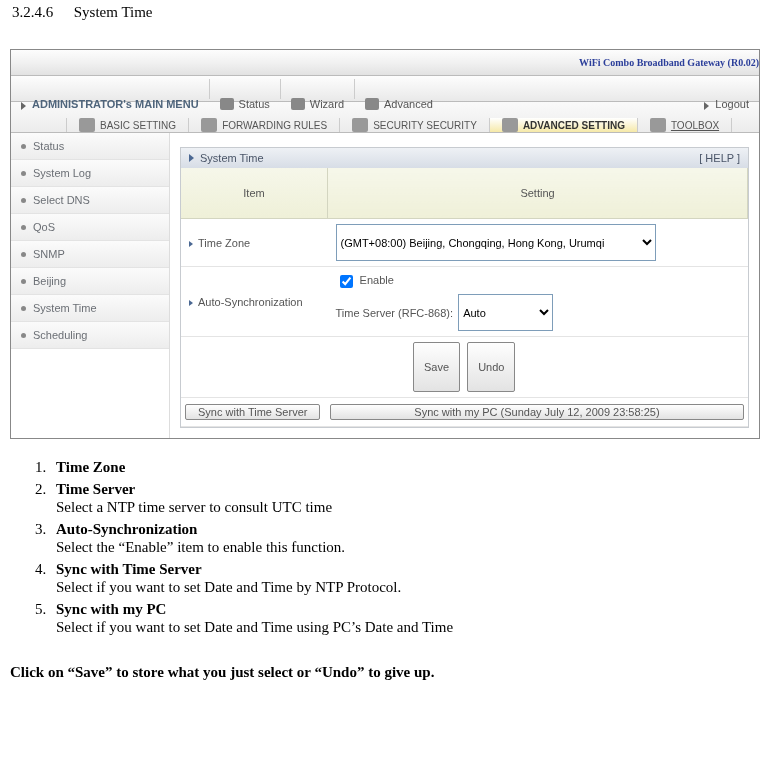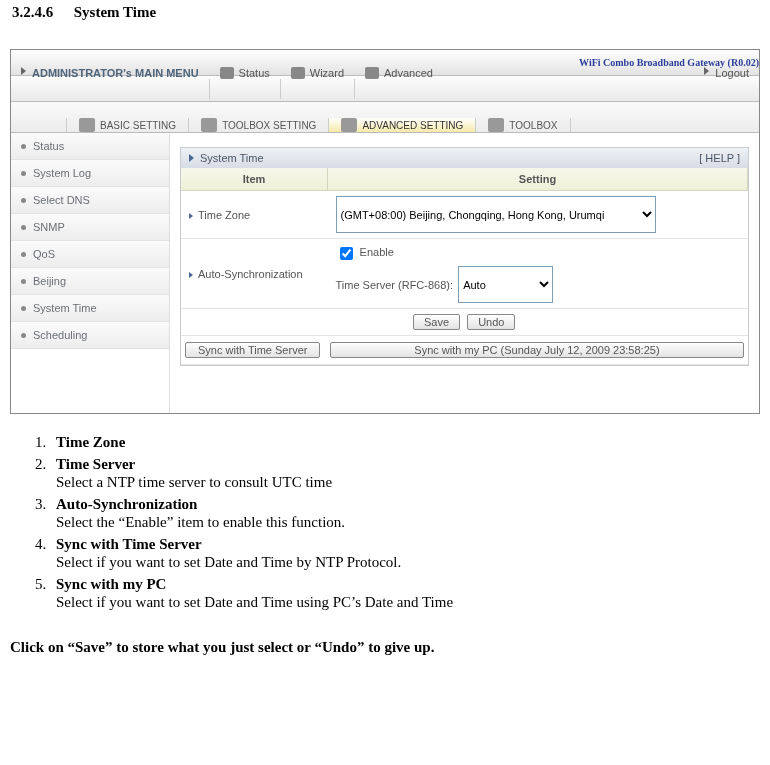--- a/index.html
+++ b/index.html
@@ -1,65 +1,65 @@
 <!DOCTYPE html>
 <html><head>
 <meta charset="utf-8">
 <style>
   html,body{margin:0;padding:0;background:#fff;font-family:"Times New Roman",Times,serif;font-size:15px;color:#000;}
   .page{width:770px;box-sizing:border-box;padding:4px 10px 20px;}
-  .heading{font-weight:bold;font-size:15px;margin:0 0 28px 2px;}
+  .heading{font-weight:normal;font-size:15px;margin:0 0 28px 2px;}
   .heading .num{display:inline-block;width:58px;}
 
   
   .shot-outer{border:1px solid #888;width:748px;background:#fff;margin-bottom:20px;}
   .titlebar{height:25px;text-align:right;color:#2b3e9a;font-family:Liberation Serif, serif;font-weight:bold;font-size:10px;line-height:25px;
     background:linear-gradient(#fdfdfd 0%,#f1f1f1 50%,#e2e2e2 100%);border-bottom:1px solid #bbb;}
 
   .mainmenu{height:25px;background:linear-gradient(#fdfdfd,#e9e9e9);border-bottom:1px solid #bbb;
     font-family:Verdana,Arial,sans-serif;font-size:11px;color:#555;display:flex;align-items:center;}
-  .mm-item{display:flex;align-items:flex-start;padding:0 10px;height:43px;cursor:pointer;}
+  .mm-item{display:flex;align-items:flex-end;padding:0 10px;height:43px;cursor:pointer;}
   .mm-arrow{width:0;height:0;border-top:4px solid transparent;border-bottom:4px solid transparent;border-left:5px solid #666;margin-right:6px;}
   .mm-admin{color:#4f657c;font-weight:bold;}
   .mm-sep{width:1px;height:20px;background:#ccc;}
   .mm-spacer{flex:1;}
   .mm-icon{width:14px;height:12px;background:#888;border-radius:2px;margin-right:5px;}
 
   .tabbar{height:30px;background:linear-gradient(#fafafa,#ececec);border-bottom:1px solid #bbb;
     display:flex;align-items:flex-end;padding-left:55px;font-family:Verdana,Arial,sans-serif;font-size:10px;color:#555;}
   .tab{display:flex;align-items:center;padding:0 12px;border-left:1px solid #ccc;cursor:pointer;gap:5px;}
-  .tab:last-child{border-right:1px solid #ccc;}
-  .tab.active{background:linear-gradient(#fff,#f6e9a8);font-weight:normal;color:#333;}
+  .tab:last-child{border-right:1px solid #ccc;text-decoration:underline;}
+  .tab.active{background:linear-gradient(#fff,#f6e9a8);font-weight:bold;color:#333;}
   .tab-icon{width:16px;height:14px;background:#999;border-radius:2px;}
 
   .body-row{display:flex;min-height:280px;}
   .sidebar{width:158px;border-right:1px solid #ddd;background:#fff;font-family:Verdana,Arial,sans-serif;font-size:11px;color:#6b6f75;}
   .side-item{height:26px;display:flex;align-items:center;border-bottom:1px solid #e3e3e3;
     background:linear-gradient(#fbfbfb,#ededed);padding-left:10px;cursor:pointer;gap:7px;}
   .dot{width:5px;height:5px;border-radius:50%;background:#888;}
 
   .content{flex:1;padding:14px 10px 10px;background:#fff;font-family:Verdana,Arial,sans-serif;font-size:11px;color:#333;}
   .panel{border:1px solid #c7cbd0;}
   .panel-hd{height:20px;background:linear-gradient(#eef1f5,#d7dde6);display:flex;align-items:center;padding:0 8px;color:#4a5568;}
   .tri{width:0;height:0;border-top:4px solid transparent;border-bottom:4px solid transparent;border-left:5px solid #4b6893;margin-right:6px;}
   .panel-hd .help{margin-left:auto;color:#4a5568;cursor:pointer;}
 
   table.cf{width:100%;border-collapse:collapse;font-size:11px;}
-  table.cf th{background:linear-gradient(#f6f7ea,#eff0d8);color:#555;font-weight:bold;padding:5px 8px;border-bottom:1px solid #d3d5c0;border-right:1px solid #d3d5c0;}
+  table.cf th{background:linear-gradient(#f6f7ea,#eff0d8);color:#555;font-weight:normal;padding:19px 8px;border-bottom:1px solid #d3d5c0;border-right:1px solid #d3d5c0;}
   table.cf td{padding:5px 8px;border-bottom:1px solid #e4e4e4;color:#555;}
   td.item-col{width:120px;}
   .tri-s{width:0;height:0;border-top:3px solid transparent;border-bottom:3px solid transparent;border-left:4px solid #4b6893;display:inline-block;margin-right:5px;}
 
   select.sel{font-family:Verdana,Arial,sans-serif;font-size:11px;height:37px;border:1px solid #7e9db9;background:#fff;}
   .sel-tz{width:320px;}
   .sel-auto{width:95px;margin-left:2px;}
   input[type=checkbox]{vertical-align:middle;margin-right:4px;}
 
   .btn-row{text-align:center;padding:6px 0;border-bottom:1px solid #e4e4e4;}
-  .btn{display:inline-block;padding:1px 10px;font-size:11px;font-family:Verdana,Arial,sans-serif;
+  .btn{display:inline-block;padding:18px 10px;font-size:11px;font-family:Verdana,Arial,sans-serif;
     background:linear-gradient(#fefefe,#e3e3e3);border:1px solid #888;border-radius:2px;cursor:pointer;margin:0 2px;}
   .sync-row{display:flex;gap:10px;justify-content:center;padding:6px 4px;}
   .sync-btn{flex:0 0 auto;padding:1px 12px;font-size:11px;font-family:Verdana,Arial,sans-serif;
     background:linear-gradient(#fefefe,#e3e3e3);border:1px solid #888;border-radius:2px;cursor:pointer;}
   .sync-pc{flex:1;}
 
   
   ol.expl{margin:4px 0 0 40px;padding:0;font-size:15px;}
   ol.expl > li{margin-bottom:5px;padding-left:6px;}
   ol.expl > li .term{font-weight:bold;}
@@ -107,21 +107,25 @@
       </div>
     </div>
 
     <div class="tabbar">
       <div class="tab">
         <span class="tab-icon"></span>
         <span>BASIC SETTING</span>
       </div>
       <div class="tab">
         <span class="tab-icon"></span>
-        <span>TOOLBOX SETTING</span>
+        <span>FORWARDING RULES</span>
+      </div>
+      <div class="tab">
+        <span class="tab-icon"></span>
+        <span>SECURITY SECURITY</span>
       </div>
       <div class="tab active">
         <span class="tab-icon"></span>
         <span>ADVANCED SETTING</span>
       </div>
       <div class="tab">
         <span class="tab-icon"></span>
         <span>TOOLBOX</span>
       </div>
     </div>
@@ -135,25 +139,25 @@
         <div class="side-item">
             <span class="dot"></span>
             <span>System Log</span>
           </div>
         <div class="side-item">
             <span class="dot"></span>
             <span>Select DNS</span>
           </div>
         <div class="side-item">
             <span class="dot"></span>
+            <span>QoS</span>
+          </div>
+        <div class="side-item">
+            <span class="dot"></span>
             <span>SNMP</span>
-          </div>
-        <div class="side-item">
-            <span class="dot"></span>
-            <span>QoS</span>
           </div>
         <div class="side-item">
             <span class="dot"></span>
             <span>Beijing</span>
           </div>
         <div class="side-item">
             <span class="dot"></span>
             <span>System Time</span>
           </div>
         <div class="side-item">

